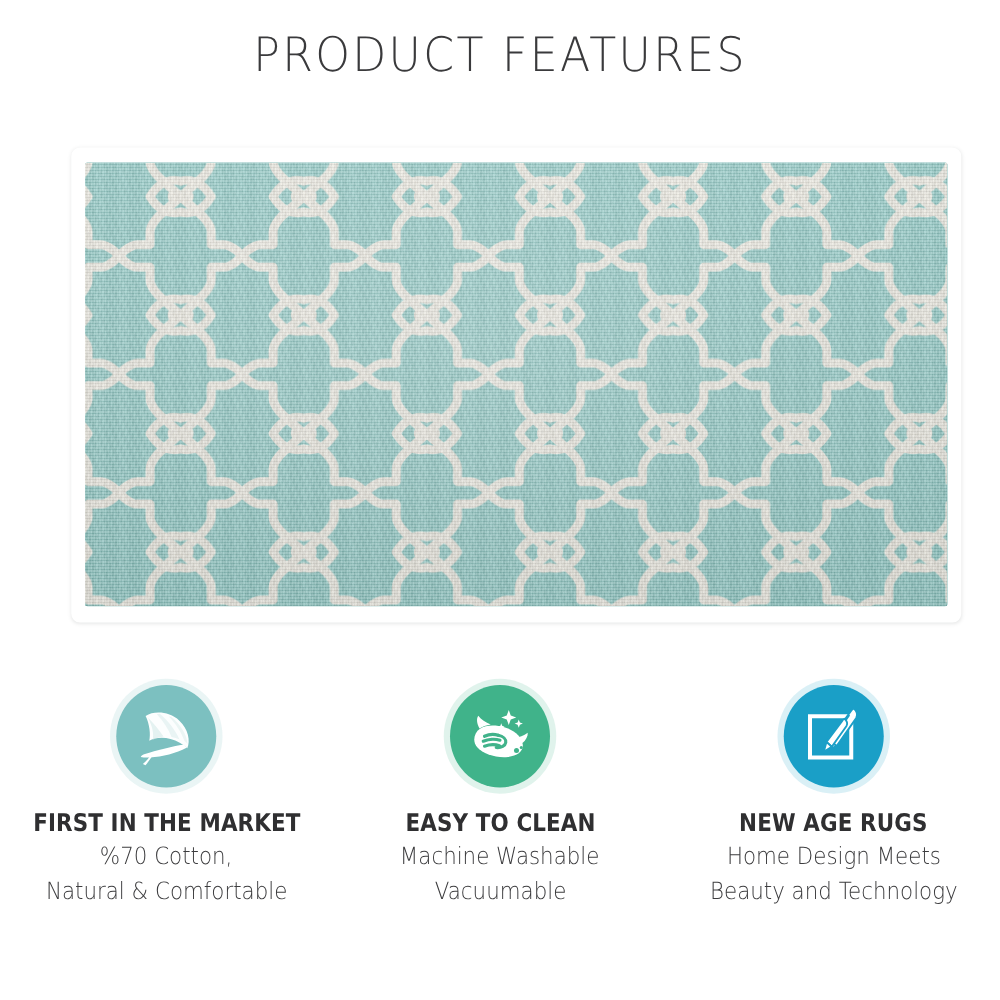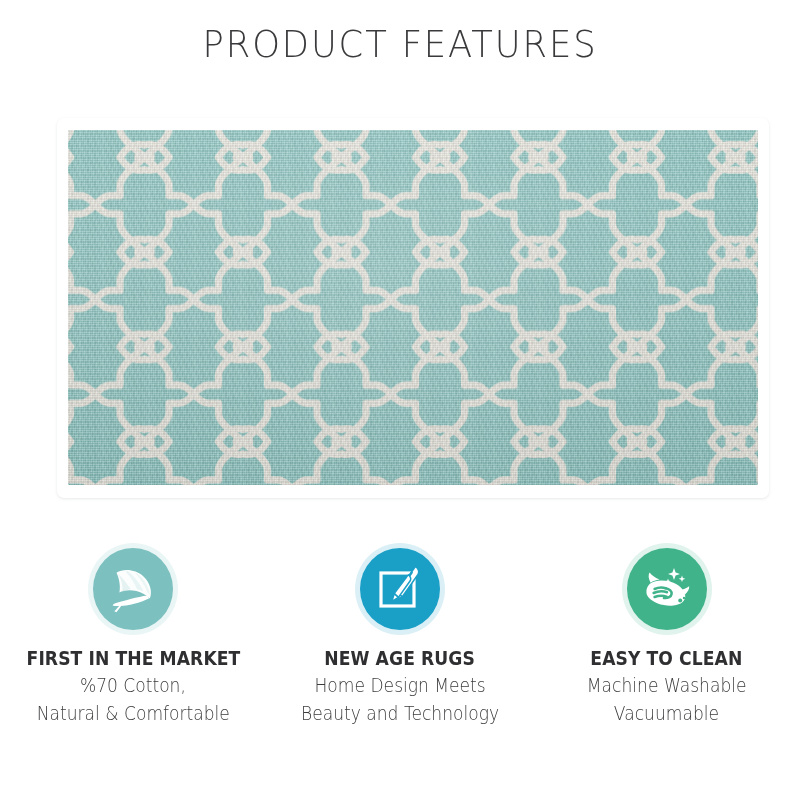--- a/index.html
+++ b/index.html
@@ -237,20 +237,64 @@
                      L 8.4 47.2 C 10.6 44.6, 12.6 41.6, 14.4 38.9 Z"></path>
           </g>
         </svg>
       </div>
       <div class="feature-heading">FIRST IN THE MARKET</div>
       <div class="feature-sub">%70 Cotton,</div>
       <div class="feature-sub line2">Natural &amp; Comfortable</div>
     </div>
 
     <div class="feature">
+      <div class="icon-badge" style="background:#41b38b; color:#41b38b;">
+        <svg width="52" height="48" viewBox="0 0 52 48">
+          <g fill="#ffffff">
+
+            <path d="M33.0 3.0 L 34.6 7.4 L 39.0 9.0 L 34.6 10.6 L 33.0 15.0
+                     L 31.4 10.6 L 27.0 9.0 L 31.4 7.4 Z"></path>
+            <path d="M41.0 10.5 L 41.9 12.9 L 44.3 13.8 L 41.9 14.7 L 41.0 17.1
+                     L 40.1 14.7 L 37.7 13.8 L 40.1 12.9 Z"></path>
+            <path d="M27.0 13.6 L 27.7 15.6 L 29.7 16.3 L 27.7 17.0 L 27.0 19.0
+                     L 26.3 17.0 L 24.3 16.3 L 26.3 15.6 Z"></path>
+
+            <path d="M10.0 18.0
+                     C 14.5 15.0, 22.0 14.6, 29.5 16.8
+                     C 37.5 19.2, 43.5 24.6, 44.2 30.6
+                     C 44.8 36.0, 40.0 39.8, 32.5 40.6
+                     C 23.0 41.6, 12.5 38.2, 7.6 32.6
+                     C 3.8 28.2, 5.2 21.2, 10.0 18.0 Z"></path>
+
+            <path d="M9.6 17.8 C 7.4 13.6, 7.0 10.0, 8.6 7.6
+                     C 11.0 10.6, 14.4 13.0, 18.6 14.6
+                     C 15.0 15.2, 11.9 16.2, 9.6 17.8 Z"></path>
+
+            <path d="M44.0 29.4 C 46.8 27.0, 48.4 24.0, 48.2 21.2
+                     C 45.0 23.4, 41.4 24.8, 37.8 25.4
+                     C 40.4 26.4, 42.6 27.8, 44.0 29.4 Z"></path>
+          </g>
+
+          <g fill="none" stroke="#41b38b" stroke-width="2.5" stroke-linecap="round" stroke-linejoin="round">
+            <path d="M13.6 24.0 C 17.0 22.4, 21.6 22.2, 24.6 23.2"></path>
+            <path d="M12.6 28.0 C 16.6 26.2, 22.4 26.0, 26.0 27.2"></path>
+            <path d="M13.6 32.0 C 17.4 30.6, 22.6 30.6, 25.6 31.6"></path>
+            <path d="M24.6 23.2 C 28.6 24.0, 31.0 26.4, 30.6 29.0
+                     C 30.2 31.6, 27.0 33.4, 23.0 33.0"></path>
+          </g>
+          <circle cx="39.2" cy="35.4" r="2.0" fill="#41b38b"></circle>
+          <circle cx="43.0" cy="33.0" r="1.2" fill="#41b38b"></circle>
+        </svg>
+      </div>
+      <div class="feature-heading">EASY TO CLEAN</div>
+      <div class="feature-sub">Machine Washable</div>
+      <div class="feature-sub line2">Vacuumable</div>
+    </div>
+
+    <div class="feature">
       <div class="icon-badge" style="background:#1b9fc8; color:#1b9fc8;">
         <svg width="50" height="50" viewBox="0 0 50 50">
 
           <rect x="6" y="9" width="33" height="33" fill="none" stroke="#ffffff" stroke-width="3.2"></rect>
 
           <g fill="#ffffff" stroke="#1b9fc8" stroke-width="1.6">
             <path d="M41.0 2.6
                      C 43.6 5.0, 44.4 8.0, 43.0 10.4
                      L 27.2 33.0
                      L 22.0 28.2
@@ -269,58 +313,14 @@
                      C 32.1 12.1, 32.9 11.3, 33.6 11.0 Z"></path>
             <path d="M19.2 29.6 L 23.4 33.4 L 17.0 37.4 Z"></path>
           </g>
         </svg>
       </div>
       <div class="feature-heading">NEW AGE RUGS</div>
       <div class="feature-sub">Home Design Meets</div>
       <div class="feature-sub line2">Beauty and Technology</div>
     </div>
 
-    <div class="feature">
-      <div class="icon-badge" style="background:#41b38b; color:#41b38b;">
-        <svg width="52" height="48" viewBox="0 0 52 48">
-          <g fill="#ffffff">
-
-            <path d="M33.0 3.0 L 34.6 7.4 L 39.0 9.0 L 34.6 10.6 L 33.0 15.0
-                     L 31.4 10.6 L 27.0 9.0 L 31.4 7.4 Z"></path>
-            <path d="M41.0 10.5 L 41.9 12.9 L 44.3 13.8 L 41.9 14.7 L 41.0 17.1
-                     L 40.1 14.7 L 37.7 13.8 L 40.1 12.9 Z"></path>
-            <path d="M27.0 13.6 L 27.7 15.6 L 29.7 16.3 L 27.7 17.0 L 27.0 19.0
-                     L 26.3 17.0 L 24.3 16.3 L 26.3 15.6 Z"></path>
-
-            <path d="M10.0 18.0
-                     C 14.5 15.0, 22.0 14.6, 29.5 16.8
-                     C 37.5 19.2, 43.5 24.6, 44.2 30.6
-                     C 44.8 36.0, 40.0 39.8, 32.5 40.6
-                     C 23.0 41.6, 12.5 38.2, 7.6 32.6
-                     C 3.8 28.2, 5.2 21.2, 10.0 18.0 Z"></path>
-
-            <path d="M9.6 17.8 C 7.4 13.6, 7.0 10.0, 8.6 7.6
-                     C 11.0 10.6, 14.4 13.0, 18.6 14.6
-                     C 15.0 15.2, 11.9 16.2, 9.6 17.8 Z"></path>
-
-            <path d="M44.0 29.4 C 46.8 27.0, 48.4 24.0, 48.2 21.2
-                     C 45.0 23.4, 41.4 24.8, 37.8 25.4
-                     C 40.4 26.4, 42.6 27.8, 44.0 29.4 Z"></path>
-          </g>
-
-          <g fill="none" stroke="#41b38b" stroke-width="2.5" stroke-linecap="round" stroke-linejoin="round">
-            <path d="M13.6 24.0 C 17.0 22.4, 21.6 22.2, 24.6 23.2"></path>
-            <path d="M12.6 28.0 C 16.6 26.2, 22.4 26.0, 26.0 27.2"></path>
-            <path d="M13.6 32.0 C 17.4 30.6, 22.6 30.6, 25.6 31.6"></path>
-            <path d="M24.6 23.2 C 28.6 24.0, 31.0 26.4, 30.6 29.0
-                     C 30.2 31.6, 27.0 33.4, 23.0 33.0"></path>
-          </g>
-          <circle cx="39.2" cy="35.4" r="2.0" fill="#41b38b"></circle>
-          <circle cx="43.0" cy="33.0" r="1.2" fill="#41b38b"></circle>
-        </svg>
-      </div>
-      <div class="feature-heading">EASY TO CLEAN</div>
-      <div class="feature-sub">Machine Washable</div>
-      <div class="feature-sub line2">Vacuumable</div>
-    </div>
-
   </div>
 </div>
 
 </body></html>

